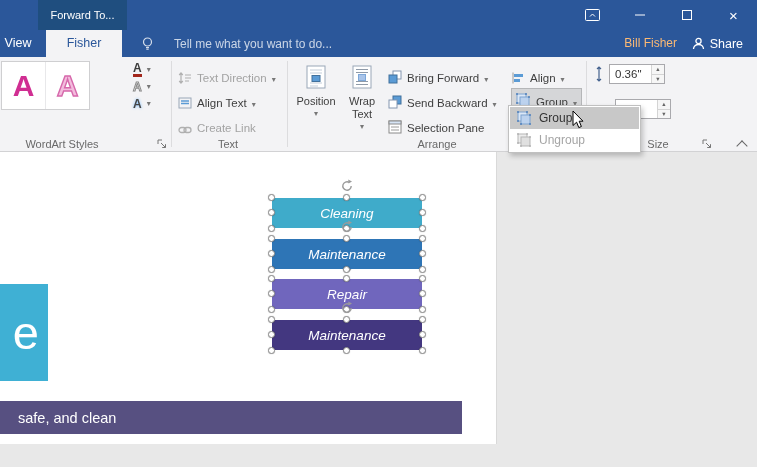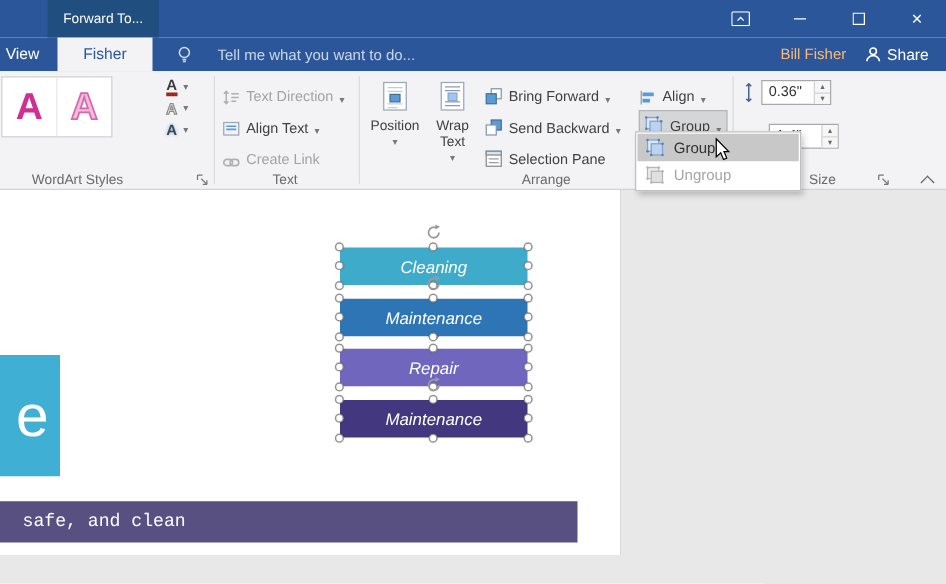--- a/index.html
+++ b/index.html
@@ -415,17 +415,17 @@
     <span class="handle h-tl"></span>
         <span class="handle h-tm"></span>
         <span class="handle h-tr"></span>
         <span class="handle h-ml"></span>
         <span class="handle h-mr"></span>
         <span class="handle h-bl"></span>
         <span class="handle h-bm"></span>
         <span class="handle h-br"></span>
       </div>
 
-    <div class="banner" style="background-color: rgb(87, 80, 129); font-family: Liberation Mono, monospace;">
+    <div class="banner" style="background-color: rgb(87, 80, 129);">
       <span>safe, and clean</span>
     </div>
   </div>
 </div>
 
 </body></html>

